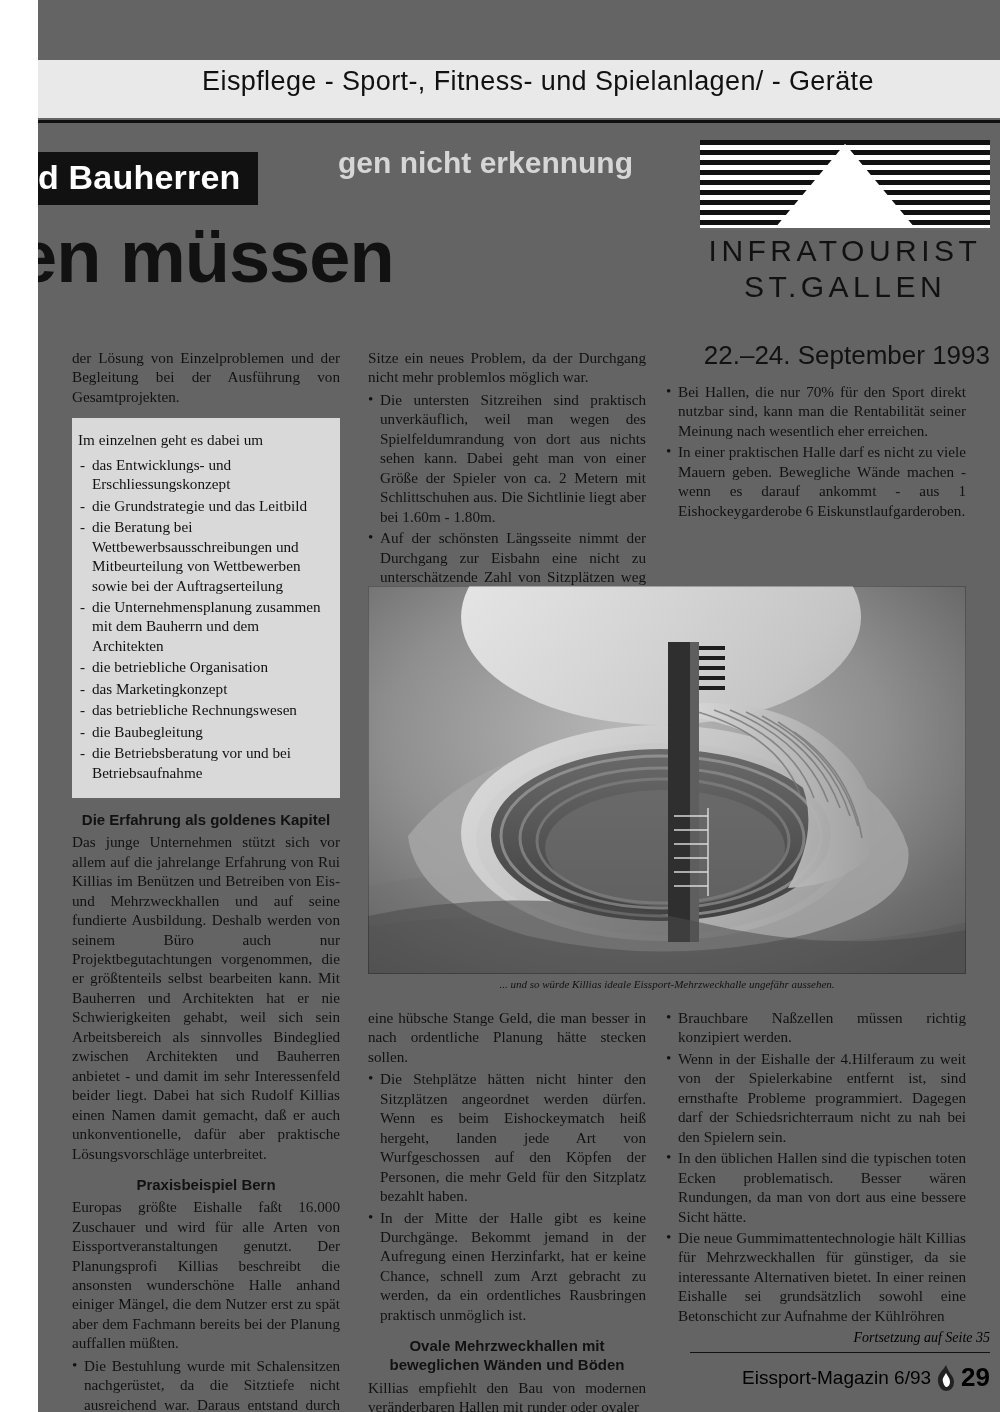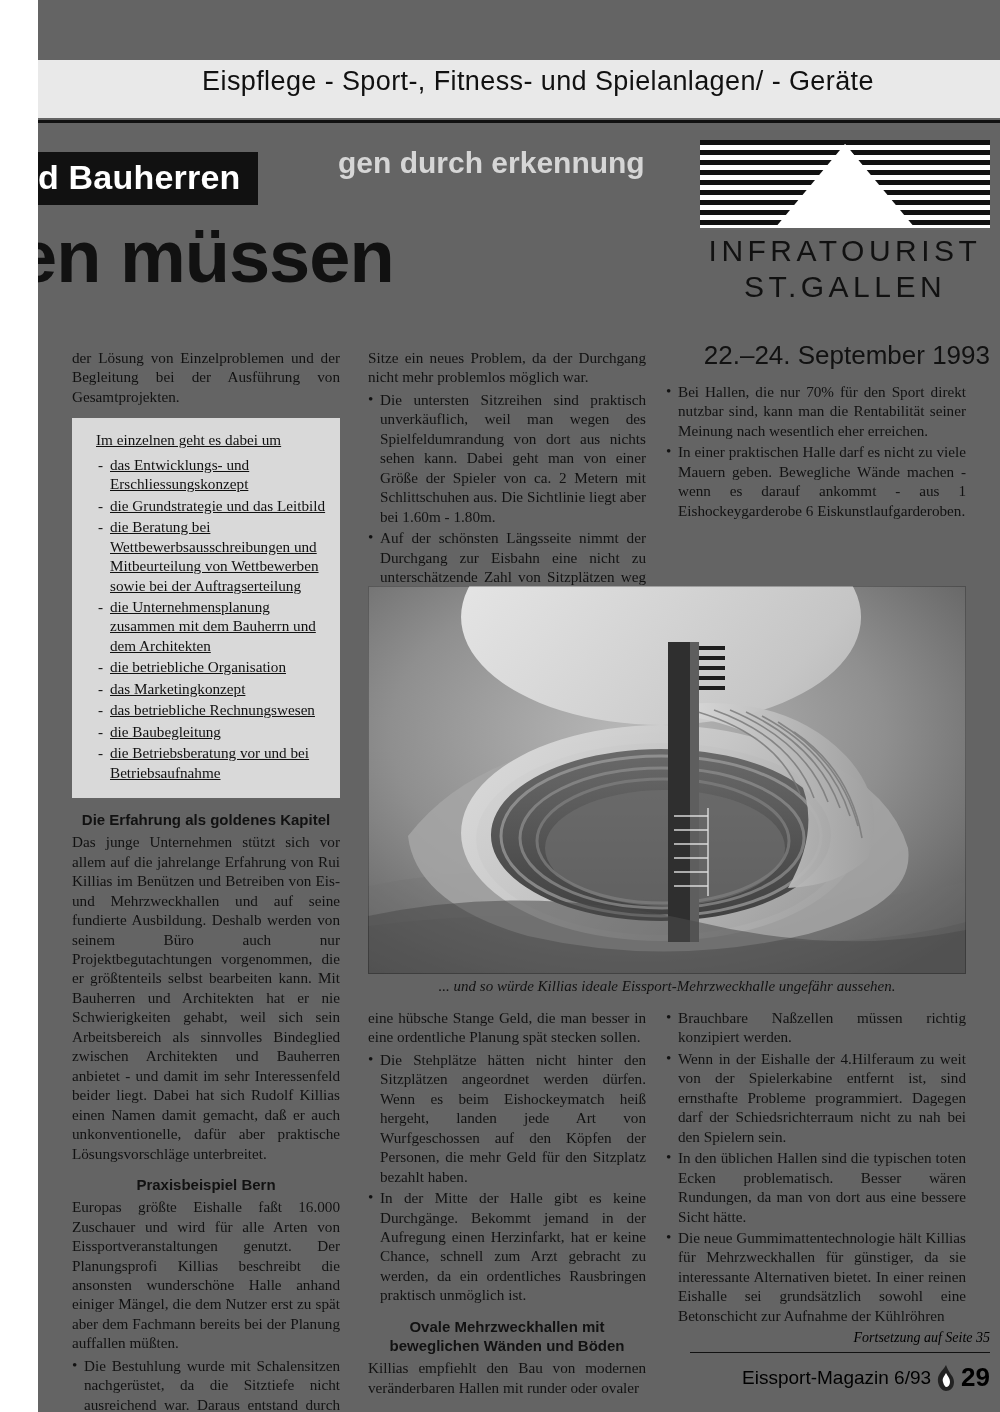--- a/index.html
+++ b/index.html
@@ -116,23 +116,22 @@
   }
   .col p { margin: 0 0 3px 0; }
   .col1 { left: 34px;  top: 348px; width: 268px; }
   .col2 { left: 330px; top: 348px; width: 278px; }
   .col3 { left: 628px; top: 382px; width: 300px; }
   .col2b { left: 330px; top: 1008px; width: 278px; }
   .col3b { left: 628px; top: 1008px; width: 300px; }
   
   .greybox {
     background: #d9d9d9;
-    padding: 12px 12px 14px 24px;
+    padding: 12px 12px 14px 6px;
     margin-top: 12px;
-    text-decoration: underline;
   }
   .greybox .intro { margin-bottom: 5px; }
   .greybox ul {
     margin: 0; padding: 0;
     list-style: none;
   }
   .greybox li {
     position: relative;
     padding-left: 14px;
     margin-bottom: 2px;
@@ -180,21 +179,21 @@
     width: 598px; height: 388px;
     background: #8d8d8d;
     overflow: hidden;
   }
   .caption {
     position: absolute;
     left: 330px; top: 978px;
     width: 598px;
     font-family: "Liberation Serif", serif;
     font-style: italic;
-    font-size: 15px;
+    font-size: 11px;
     text-align: center;
     color: #111;
   }
   
   .cont-note {
     position: absolute;
     right: 48px; top: 1330px;
     font-family: "Liberation Serif", serif;
     font-style: italic;
     font-size: 14px;
@@ -222,21 +221,21 @@
 </style>
 </head>
 <body>
 
 <div id="page">
 
   <div class="runhead-band"></div>
   <div class="runhead">Eispflege  - Sport-, Fitness- und Spielanlagen/ - Geräte</div>
   <div class="rule-top"></div>
 
-  <div class="ghost-text">gen durch erkennung</div>
+  <div class="ghost-text">gen nicht erkennung</div>
 
   <div class="kicker">d Bauherren</div>
   <div class="headline">en müssen</div>
 
   <div class="logo">
     <div class="logo-mark">
       <svg class="mtn" viewBox="0 0 290 88" preserveAspectRatio="none">
         <polygon points="145,4 215,88 75,88" fill="#ffffff"></polygon>
         <polygon points="145,4 166,30 152,40 176,66 215,88 118,88" fill="#ffffff"></polygon>
       </svg>
@@ -364,21 +363,21 @@
       </g>
 
       <path d="M0,330 Q160,296 330,336 Q470,370 598,344 L598,388 L0,388 Z" fill="#4a4a4a" opacity="0.55"></path>
 
       <rect x="0" y="0" width="598" height="388" fill="none" stroke="#000" stroke-width="2" opacity="0.25"></rect>
     </svg>
   </div>
   <div class="caption">... und so würde Killias ideale Eissport-Mehrzweckhalle ungefähr aussehen.</div>
 
   <div class="col col2b">
-    <p>eine hübsche Stange Geld, die man besser in eine ordentliche Planung spät stecken sollen.</p>
+    <p>eine hübsche Stange Geld, die man besser in nach ordentliche Planung hätte stecken sollen.</p>
     <ul class="bullets">
       <li>Die Stehplätze hätten nicht hinter den Sitzplätzen angeordnet werden dürfen. Wenn es beim Eishockeymatch heiß hergeht, landen jede Art von Wurfgeschossen auf den Köpfen der Personen, die mehr Geld für den Sitzplatz bezahlt haben.</li>
       <li>In der Mitte der Halle gibt es keine Durchgänge. Bekommt jemand in der Aufregung einen Herzinfarkt, hat er keine Chance, schnell zum Arzt gebracht zu werden, da ein ordentliches Rausbringen praktisch unmöglich ist.</li>
     </ul>
     <div class="subhead">Ovale Mehrzweckhallen mit beweglichen Wänden und Böden</div>
     <p>Killias empfiehlt den Bau von modernen veränderbaren Hallen mit runder oder ovaler</p>
   </div>
 
   <div class="col col3b">
     <ul class="bullets">

